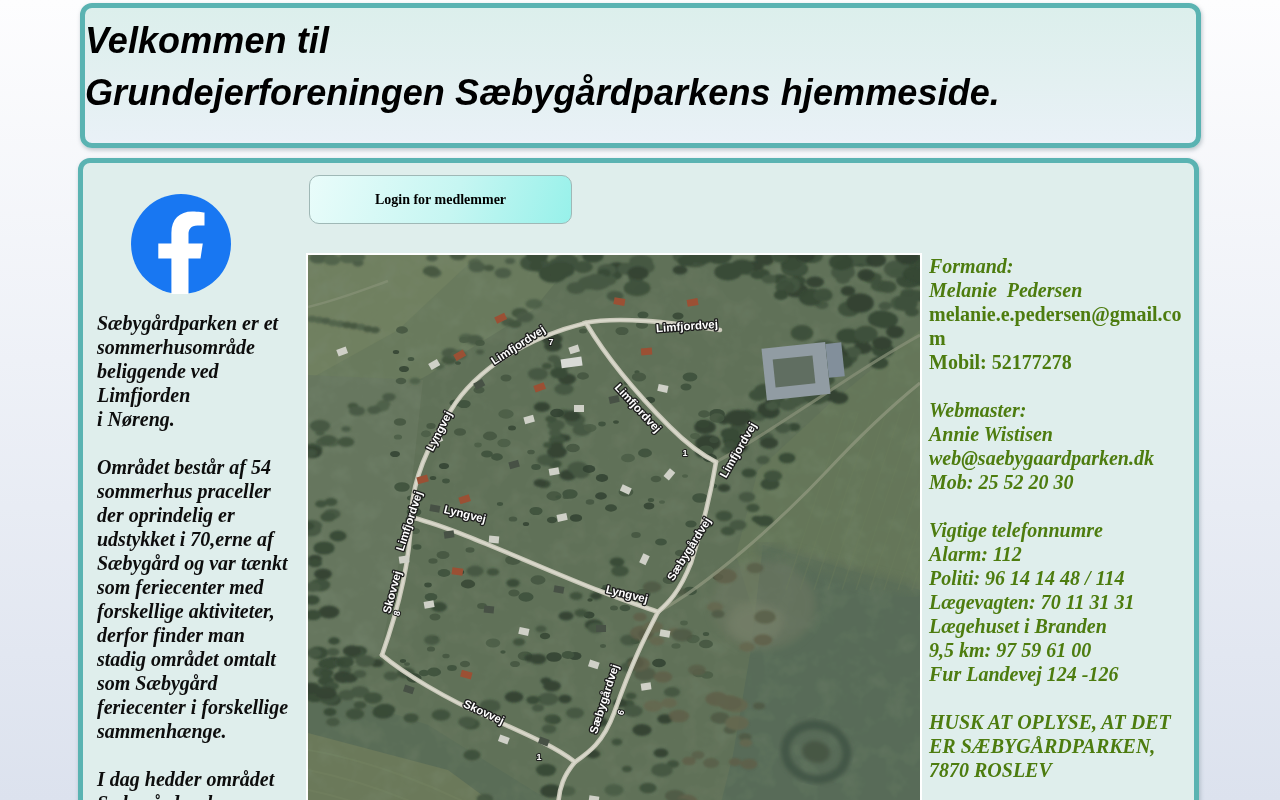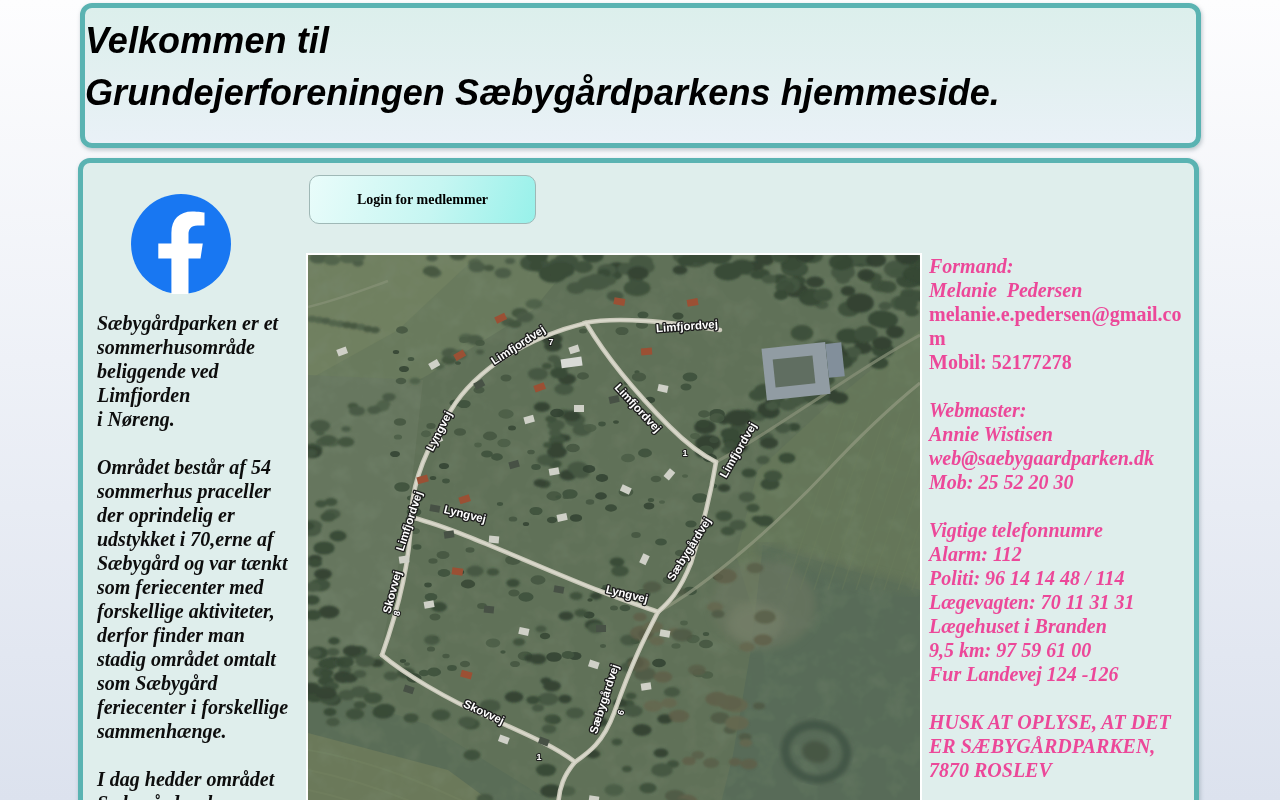--- a/index.html
+++ b/index.html
@@ -8,28 +8,28 @@
   .tealbox{position:absolute;border:5px solid #5ab3b2;border-radius:12px;box-sizing:border-box;box-shadow:1px 2px 4px rgba(110,130,140,0.45);}
   #header{left:80px;top:3px;width:1121px;height:145px;
           background:linear-gradient(180deg,#dcefec 0%,#e3f0f1 55%,#e9f1f7 100%);}
   #header h1{margin:0;text-align:left;font-family:"Liberation Sans",sans-serif;
              font-style:italic;font-weight:bold;font-size:36px;line-height:52px;
              padding-top:7px;color:#000;letter-spacing:0.1px;}
   #main{left:78px;top:158px;width:1121px;height:800px;background:#dfeeec;}
   #fb{position:absolute;left:131px;top:194px;width:100px;height:100px;}
   #leftcol{position:absolute;left:97px;top:311px;width:210px;
            font-size:20px;line-height:24px;font-weight:bold;font-style:italic;color:#0d0d0d;}
-  #btn{position:absolute;left:309px;top:175px;width:227px;height:49px;border-radius:10px;
+  #btn{position:absolute;left:309px;top:175px;width:263px;height:49px;border-radius:10px;
        background:linear-gradient(110deg,#e9fcfa 0%,#c6f6f2 55%,#97f1ea 100%);
        border:1px solid #9fb8b6;box-sizing:border-box;text-align:center;}
   #btn span{font-size:14px;font-weight:bold;line-height:47px;color:#000;}
   #mapwrap{position:absolute;left:306px;top:253px;width:616px;height:547px;background:#fff;}
   #mapwrap svg{position:absolute;left:2px;top:2px;}
   #rightcol{position:absolute;left:929px;top:254px;width:258px;
-            font-size:20px;line-height:24px;font-weight:bold;font-style:italic;color:#ec4899;}
+            font-size:20px;line-height:24px;font-weight:bold;font-style:italic;color:#4d7c0f;}
   .ni{font-style:normal;}
 </style>
 </head>
 <body>
 
 <div class="tealbox" id="header">
 <h1>Velkommen til<br>Grundejerforeningen Sæbygårdparkens hjemmeside.</h1>
 </div>
 
 <div class="tealbox" id="main"></div>

